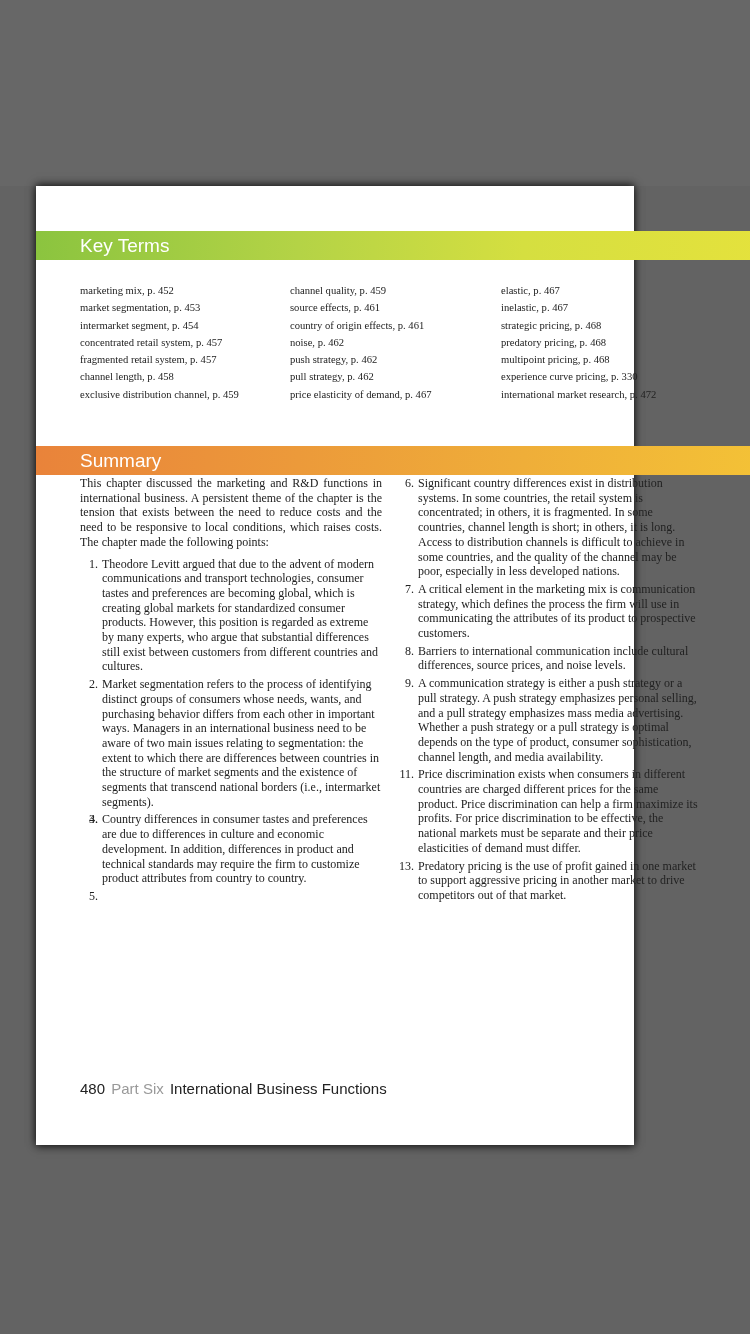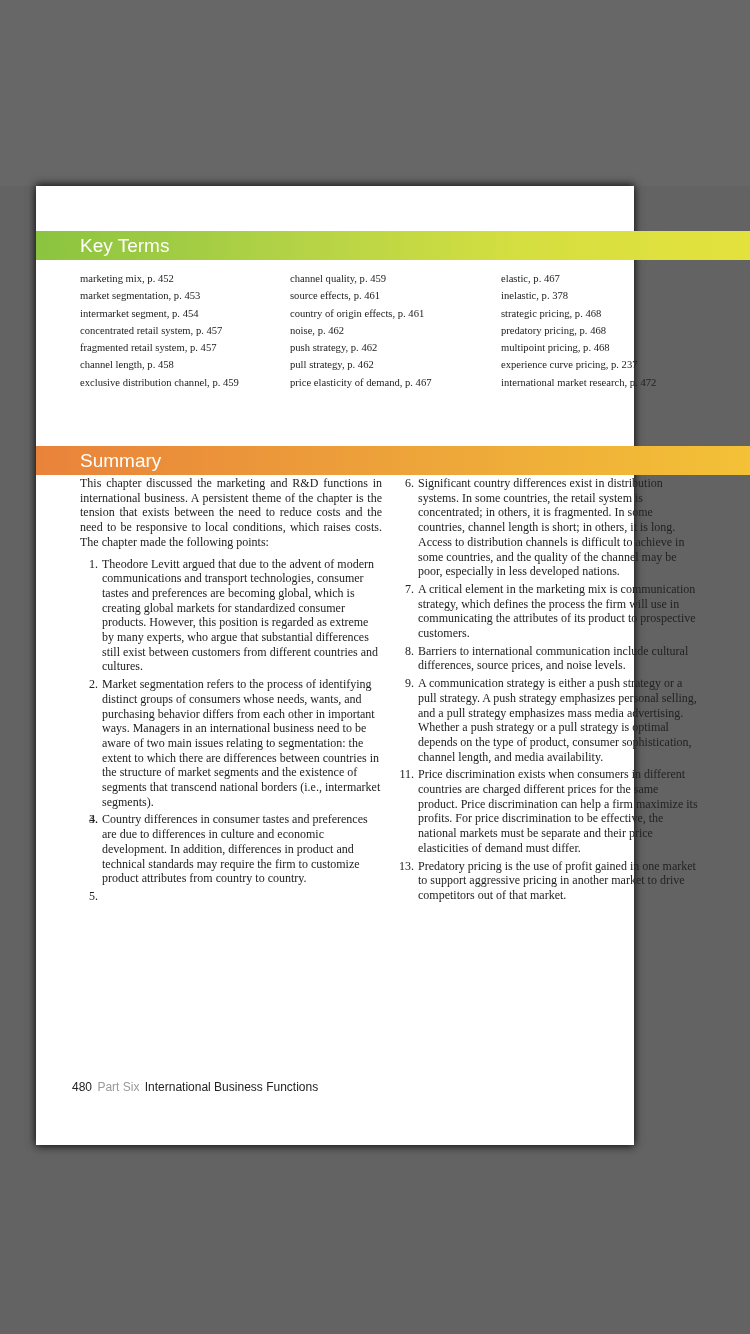--- a/index.html
+++ b/index.html
@@ -28,41 +28,41 @@
     box-sizing:border-box;
     padding-left:44px;
   }
   .band.key { top:45px; background:linear-gradient(90deg,#8bc43f 0%,#b4d346 35%,#d5df40 65%,#e6e23c 100%); }
   .band.sum { top:260px; background:linear-gradient(90deg,#e9833a 0%,#ec9a3a 35%,#efae39 65%,#f4c436 100%); }
 
   .terms {
     position:absolute; top:84px; left:44px; width:680px;
     font-size:10.6px; color:#222; line-height:17.3px;
   }
-  .terms .col { position:absolute; top:0; }
+  .terms .col { position:absolute; top:12px; }
   .terms .c1 { left:0; }
   .terms .c2 { left:210px; }
   .terms .c3 { left:421px; }
   .terms .term { white-space:nowrap; }
 
   .summary {
     position:absolute; top:290px; font-size:12px; color:#222; line-height:14.7px;
   }
   .summary.left { left:44px; width:302px; }
   .summary.right { left:382px; width:280px; }
   .intro { text-align:justify; margin:0 0 7px 0; }
   .pt { position:relative; padding-left:22px; margin-bottom:3px; }
   .pt .num { position:absolute; left:0; top:0; width:18px; text-align:right; }
   .right .pt { padding-left:0; }
   .right .pt .num { left:-22px; width:18px; }
   .cont { margin-bottom:3px; }
 
   .footer {
-    position:absolute; top:894px; left:36px;
-    font-family:"Liberation Sans", sans-serif; font-size:12px; color:#222;
+    position:absolute; top:894px; left:44px;
+    font-family:"Liberation Sans", sans-serif; font-size:15px; color:#222;
     white-space:nowrap;
   }
   .footer .part { color:#999; margin:0 2px; }
 </style>
 </head>
 <body>
 
 <div class="top-shade"></div>
 
 <div class="page">
@@ -85,25 +85,25 @@
       <div class="term">channel quality, p. 459</div>
       <div class="term">source effects, p. 461</div>
       <div class="term">country of origin effects, p. 461</div>
       <div class="term">noise, p. 462</div>
       <div class="term">push strategy, p. 462</div>
       <div class="term">pull strategy, p. 462</div>
       <div class="term">price elasticity of demand, p. 467</div>
     </div>
     <div class="col c3">
       <div class="term">elastic, p. 467</div>
-      <div class="term">inelastic, p. 378</div>
+      <div class="term">inelastic, p. 467</div>
       <div class="term">strategic pricing, p. 468</div>
       <div class="term">predatory pricing, p. 468</div>
       <div class="term">multipoint pricing, p. 468</div>
-      <div class="term">experience curve pricing, p. 237</div>
+      <div class="term">experience curve pricing, p. 330</div>
       <div class="term">international market research, p. 472</div>
     </div>
   </div>
 
   <div class="band sum">
     <span>Summary</span>
   </div>
 
   <div class="summary left">
     <p class="intro">This chapter discussed the marketing and R&amp;D functions in international business. A persistent theme of the chapter is the tension that exists between the need to reduce costs and the need to be responsive to local conditions, which raises costs. The chapter made the following points:</p>

